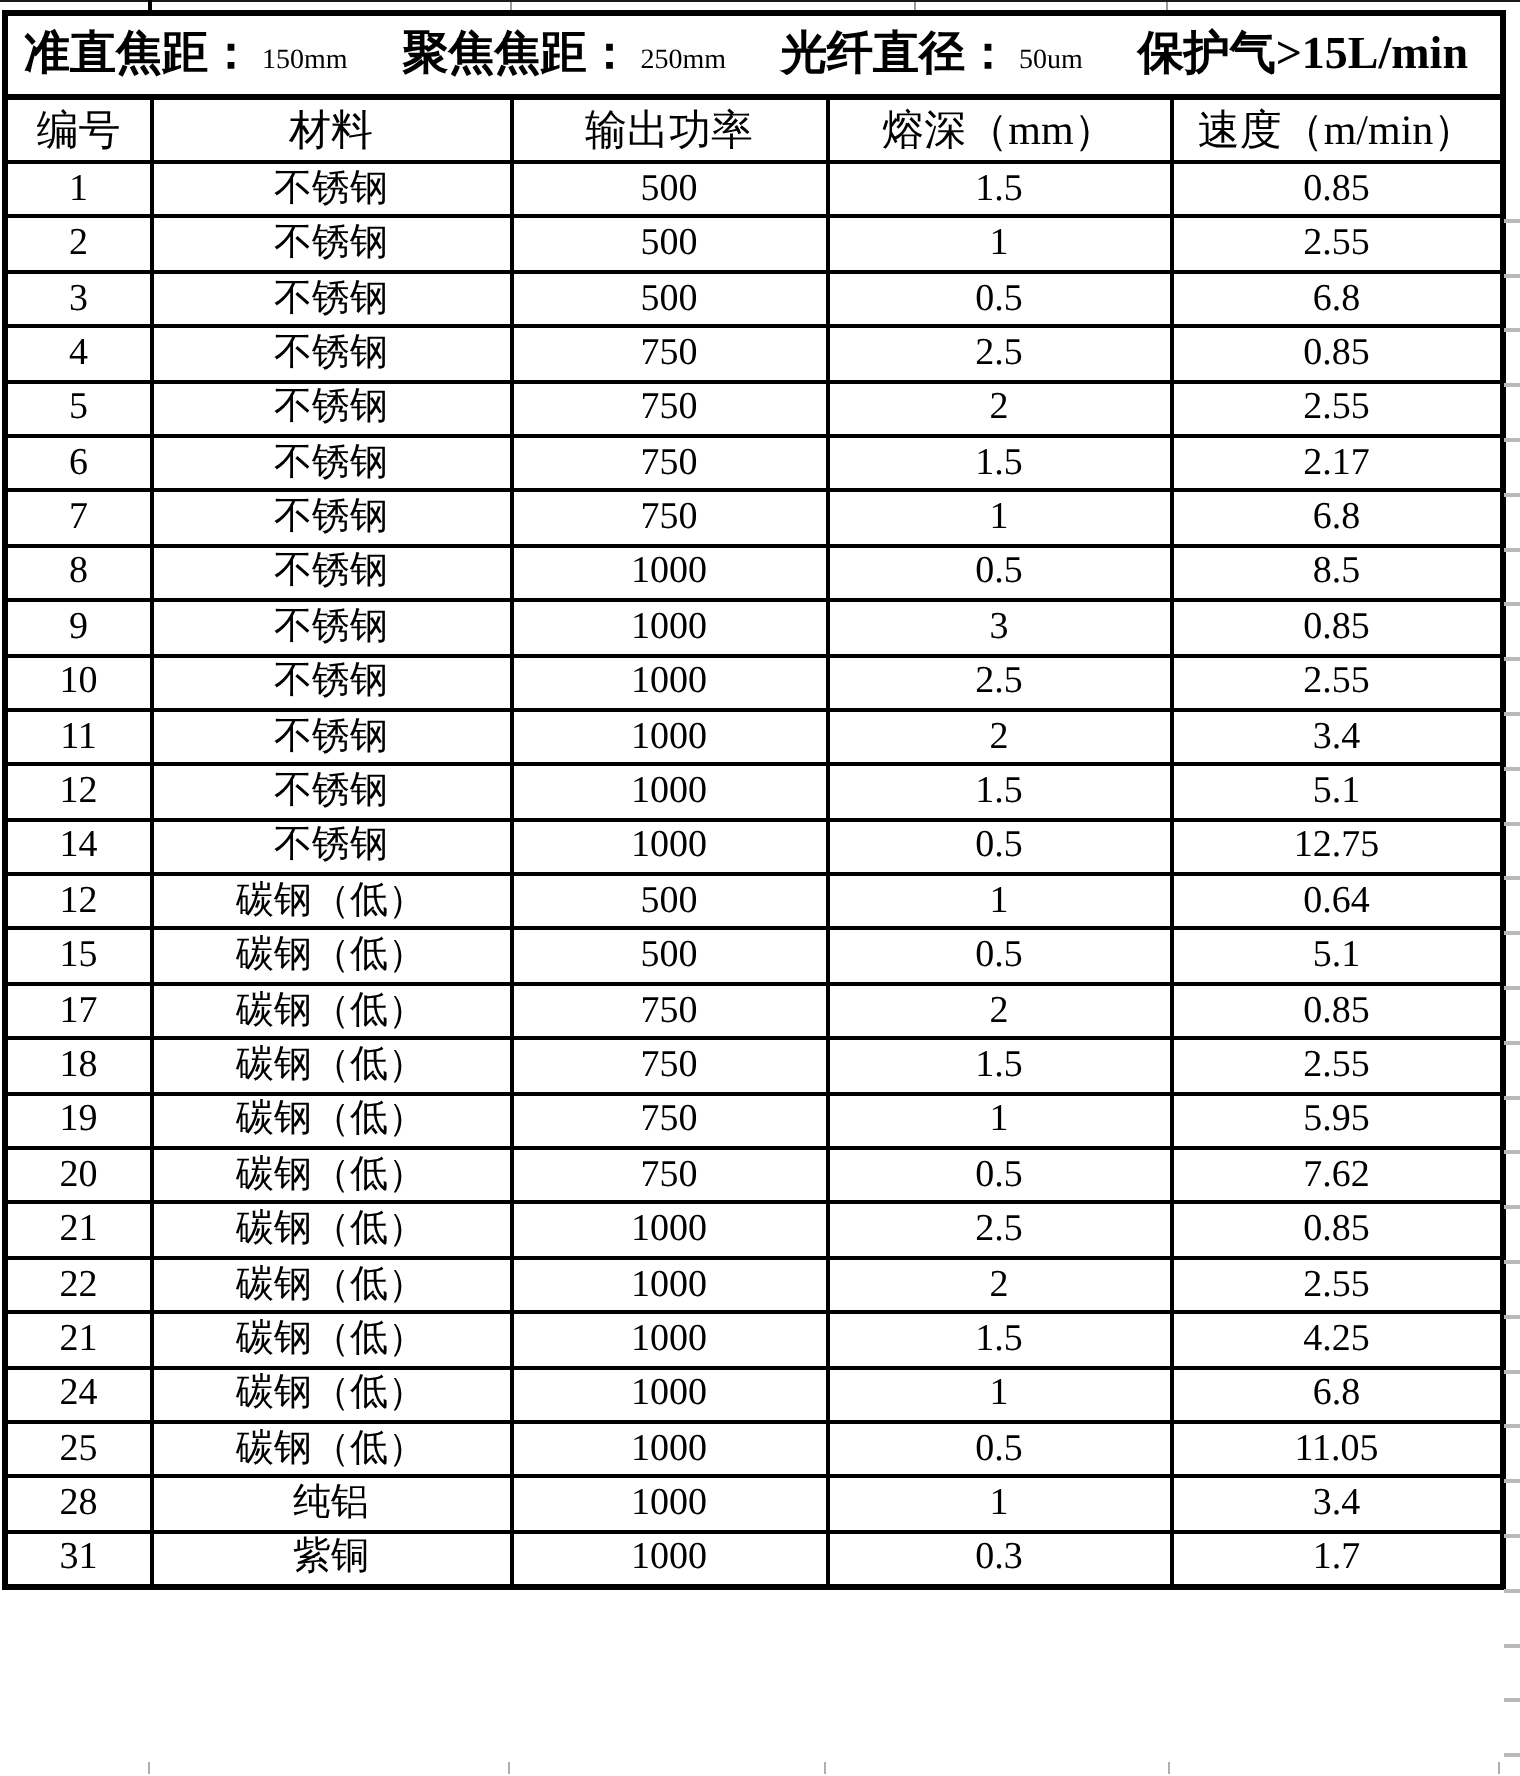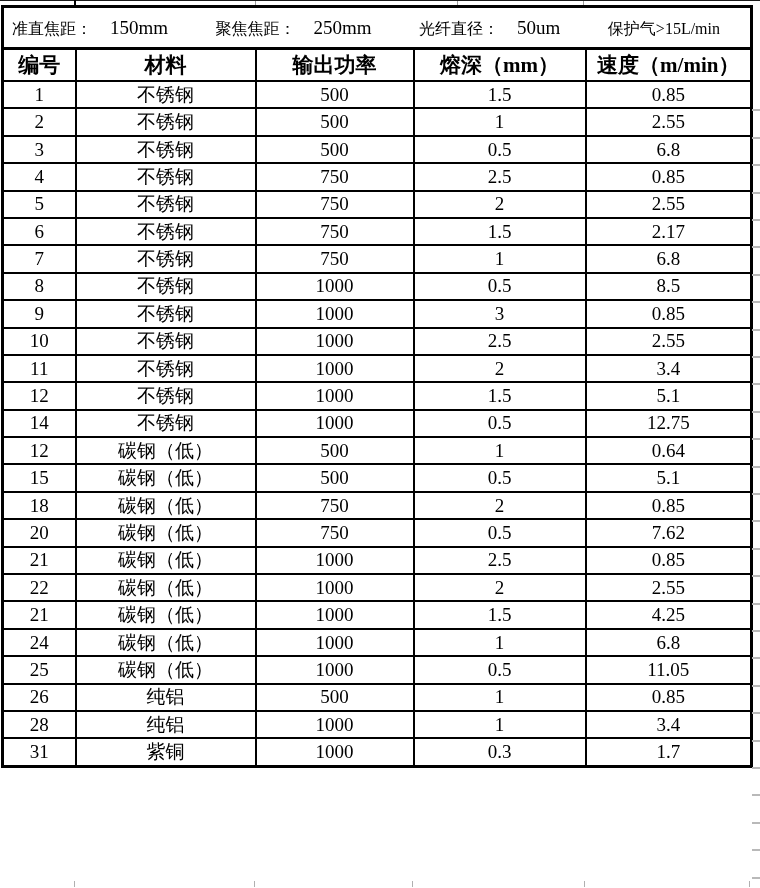--- a/index.html
+++ b/index.html
@@ -42,26 +42,26 @@
     border-bottom: 3px solid #000;
     height: 39px;
   }
   .meta-flex {
     display: flex;
     justify-content: space-between;
     align-items: center;
     padding: 0 12px 0 8px;
   }
   .meta-item { white-space: nowrap; }
-  .meta-label { font-weight: normal; font-size: 16px; }
-  .meta-value { font-size: 19px; margin-left: 18px; }
+  .meta-label { font-weight: bold; font-size: 23px; }
+  .meta-value { font-size: 14px; margin-left: 4px; }
   tr.head-row th {
     height: 30px;
     font-size: 21px;
-    font-weight: bold;
+    font-weight: normal;
   }
   tbody.rows td {
     height: 25.4px;
     font-size: 19px;
     font-weight: normal;
   }
 
   
   .right-stubs {
     position: absolute;
@@ -223,25 +223,39 @@
           <td>0.64</td>
         </tr>
         <tr>
           <td>15</td>
           <td>碳钢（低）</td>
           <td>500</td>
           <td>0.5</td>
           <td>5.1</td>
         </tr>
         <tr>
+          <td>17</td>
+          <td>碳钢（低）</td>
+          <td>750</td>
+          <td>2</td>
+          <td>0.85</td>
+        </tr>
+        <tr>
           <td>18</td>
           <td>碳钢（低）</td>
           <td>750</td>
-          <td>2</td>
-          <td>0.85</td>
+          <td>1.5</td>
+          <td>2.55</td>
+        </tr>
+        <tr>
+          <td>19</td>
+          <td>碳钢（低）</td>
+          <td>750</td>
+          <td>1</td>
+          <td>5.95</td>
         </tr>
         <tr>
           <td>20</td>
           <td>碳钢（低）</td>
           <td>750</td>
           <td>0.5</td>
           <td>7.62</td>
         </tr>
         <tr>
           <td>21</td>
@@ -270,27 +284,20 @@
           <td>1000</td>
           <td>1</td>
           <td>6.8</td>
         </tr>
         <tr>
           <td>25</td>
           <td>碳钢（低）</td>
           <td>1000</td>
           <td>0.5</td>
           <td>11.05</td>
-        </tr>
-        <tr>
-          <td>26</td>
-          <td>纯铝</td>
-          <td>500</td>
-          <td>1</td>
-          <td>0.85</td>
         </tr>
         <tr>
           <td>28</td>
           <td>纯铝</td>
           <td>1000</td>
           <td>1</td>
           <td>3.4</td>
         </tr>
         <tr>
           <td>31</td>

